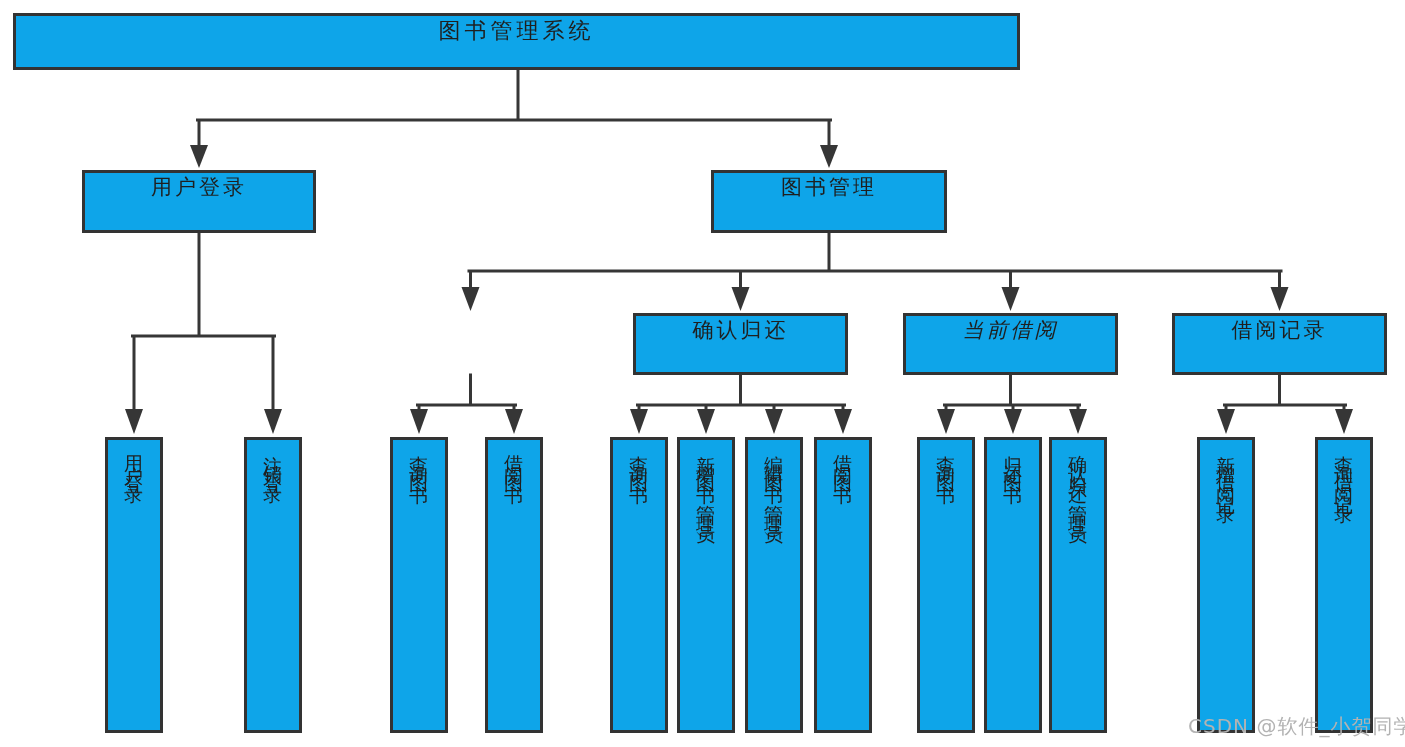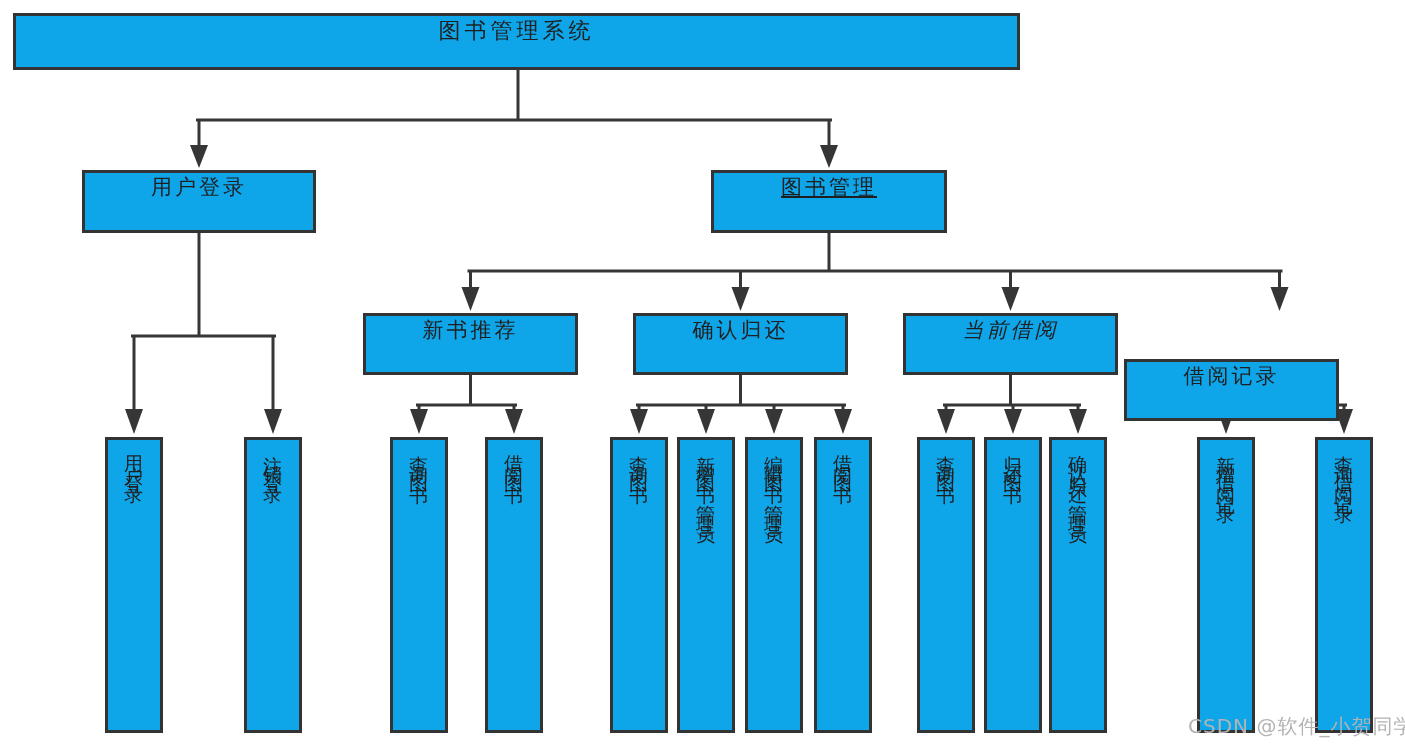--- a/index.html
+++ b/index.html
@@ -132,34 +132,31 @@
     </g>
   </svg>
 
   <div class="node node-root node-h">
     <span>图书管理系统</span>
   </div>
 
   <div class="node node-h lvl2" style="left:82px;width:234px;">
     <span>用户登录</span>
   </div>
-  <div class="node node-h lvl2" style="left:711px;width:236px;text-decoration:underline;">
+  <div class="node node-h lvl2" style="left:711px;width:236px;">
     <span>图书管理</span>
   </div>
 
-  <div class="node node-h lvl3" style="left:363px;">
-    <span>新书推荐</span>
-  </div>
   <div class="node node-h lvl3" style="left:633px;">
     <span>确认归还</span>
   </div>
   <div class="node node-h lvl3" style="left:903px;font-style:italic;">
     <span>当前借阅</span>
   </div>
-  <div class="node node-h lvl3" style="left:1124px;margin-top:46px;">
+  <div class="node node-h lvl3" style="left:1172px;">
     <span>借阅记录</span>
   </div>
 
   <div class="node leaf" style="left:105px;">
     <span class="vtext">用户登录</span>
   </div>
   <div class="node leaf" style="left:244px;">
     <span class="vtext">注销登录</span>
   </div>
   <div class="node leaf" style="left:390px;">

